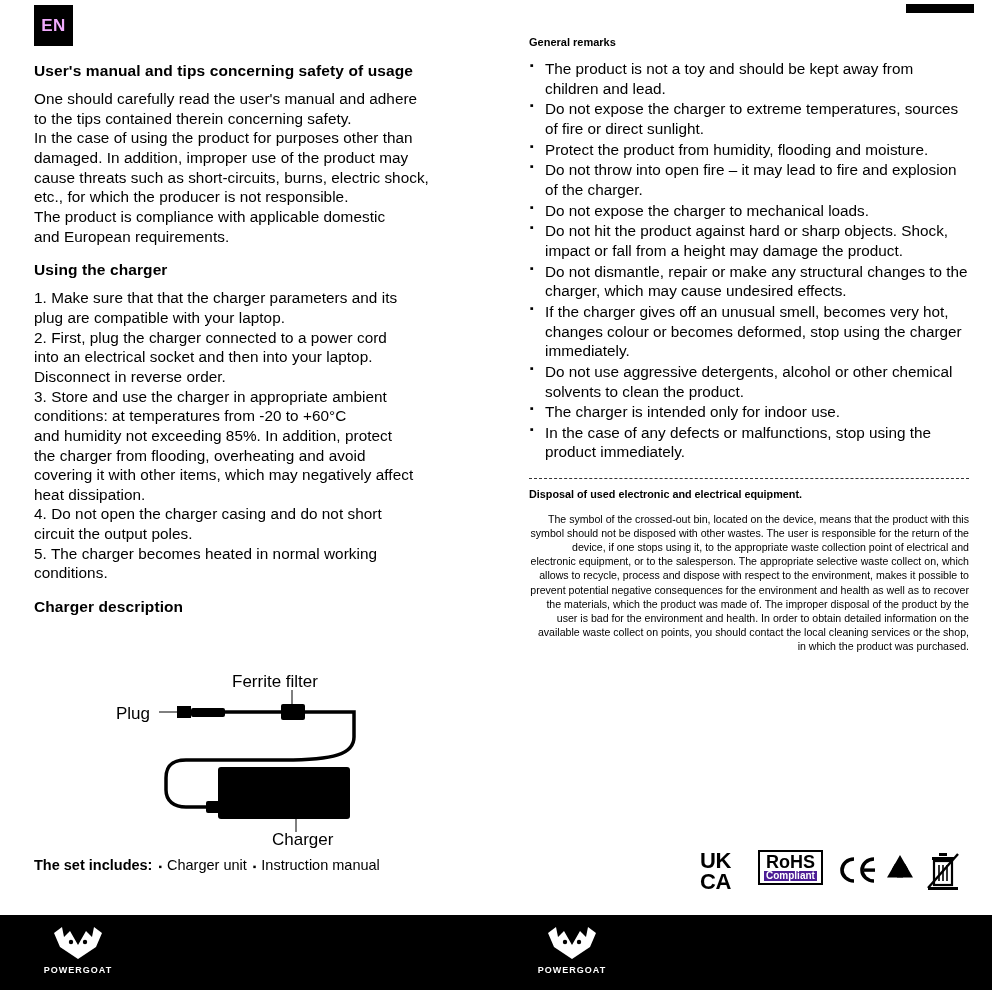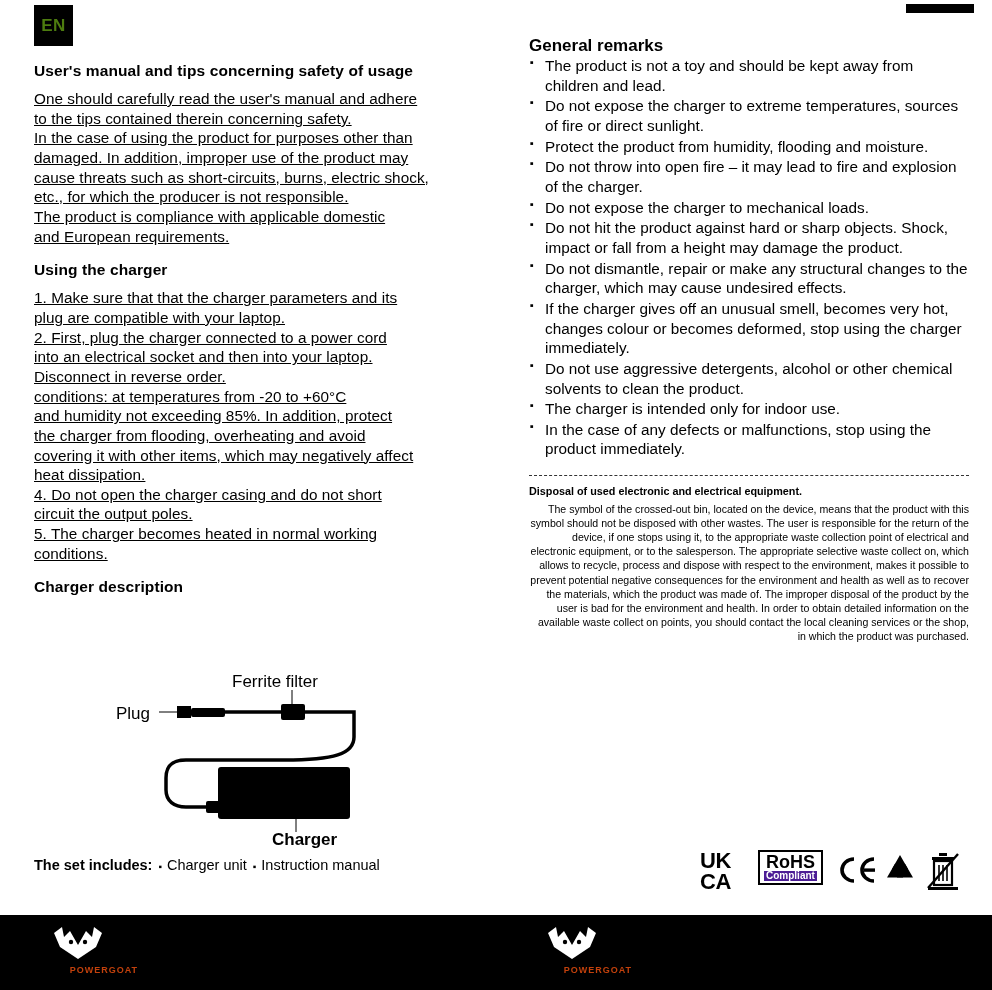--- a/index.html
+++ b/index.html
@@ -31,21 +31,21 @@
     background: #000;
   }
   
   .en-badge {
     position: absolute;
     left: 34px;
     top: 5px;
     width: 39px;
     height: 41px;
     background: #000;
-    color: #4d7c0f;
+    color: #f0abfc;
     font-size: 17px;
     font-weight: bold;
     display: flex;
     align-items: center;
     justify-content: center;
     letter-spacing: 0.5px;
   }
   
   .col-left {
     position: absolute;
@@ -66,21 +66,20 @@
     letter-spacing: 0.1px;
   }
   h2.section.spaced {
     margin-top: 15px;
   }
   p.para {
     font-size: 15.3px;
     line-height: 1.285;
     margin: 0;
     letter-spacing: 0.05px;
-    text-decoration: underline;
   }
   p.para + p.para { margin-top: 0; }
   .block { margin-bottom: 10px; }
   ul.bullets {
     list-style: none;
     margin: 0;
     padding: 0;
   }
   ul.bullets li {
     position: relative;
@@ -91,34 +90,34 @@
   }
   ul.bullets li:before {
     content: "\25AA";
     position: absolute;
     left: 1px;
     top: -1px;
     font-size: 11px;
   }
   
   .gr-title {
-    font-size: 17px;
-    font-weight: bold;
-    margin: 0 0 0 0;
+    font-size: 11px;
+    font-weight: bold;
+    margin: 0 0 11px 0;
   }
   
   .dashed {
     border: 0;
     border-top: 1.5px dashed #333;
     margin: 16px 0 9px 0;
   }
   .disposal-title {
     font-size: 10.8px;
     font-weight: bold;
-    margin: 0 0 5px 0;
+    margin: 0 0 12px 0;
   }
   .disposal-text {
     font-size: 10.6px;
     line-height: 1.33;
     margin: 0;
     text-align: right;
   }
   
   .diagram {
     position: absolute;
@@ -191,22 +190,22 @@
     bottom: 0;
     width: 992px;
     height: 75px;
     background: #000;
   }
   .logo {
     position: absolute;
     top: 10px;
     width: 120px;
     height: 56px;
-    color: #c2410c;
-    text-align: right;
+    color: #ffffff;
+    text-align: center;
   }
   .logo-1 { left: 18px; }
   .logo-2 { left: 512px; }
   .logo .word {
     font-size: 9px;
     font-weight: bold;
     letter-spacing: 1px;
     position: absolute;
     left: 0;
     right: 0;
@@ -238,20 +237,21 @@
     </div>
 
     <h2 class="section spaced">Using the charger</h2>
 
     <div class="block">
       <p class="para">1. Make sure that that the charger parameters and its</p>
       <p class="para">plug are compatible with your laptop.</p>
       <p class="para">2. First, plug the charger connected to a power cord</p>
       <p class="para">into an electrical socket and then into your laptop.</p>
       <p class="para">Disconnect in reverse order.</p>
+      <p class="para">3. Store and use the charger in appropriate ambient</p>
       <p class="para">conditions: at temperatures from -20 to +60°C</p>
       <p class="para">and humidity not exceeding 85%. In addition, protect</p>
       <p class="para">the charger from flooding, overheating and avoid</p>
       <p class="para">covering it with other items, which may negatively affect</p>
       <p class="para">heat dissipation.</p>
       <p class="para">4. Do not open the charger casing and do not short</p>
       <p class="para">circuit the output poles.</p>
       <p class="para">5. The charger becomes heated in normal working</p>
       <p class="para">conditions.</p>
     </div>
@@ -276,21 +276,21 @@
       <path d="M320 75 C320 92, 300 98, 250 98 L152 98 C138 98, 132 104, 132 116 L132 128 C132 139, 140 145, 152 145 L178 145" stroke="#000" stroke-width="3.5" fill="none"></path>
 
       <rect x="172" y="139" width="14" height="12" fill="#000" rx="2"></rect>
 
       <rect x="150" y="100" width="132" height="52" fill="#000" rx="3" transform="translate(34,5)"></rect>
 
       <line x1="262" y1="157" x2="262" y2="170" stroke="#000" stroke-width="1"></line>
     </svg>
     <span class="lbl" style="left:198px; top:10px;">Ferrite filter</span>
     <span class="lbl" style="left:82px; top:42px;">Plug</span>
-    <span class="lbl" style="left:238px; top:168px;font-weight:bold;">Charger</span>
+    <span class="lbl" style="left:238px; top:168px;">Charger</span>
   </div>
 
   <div class="set-includes">
     <b>The set includes:</b><span class="sq"></span><span>Charger unit</span><span class="sq"></span><span>Instruction manual</span>
   </div>
 
   <div class="col-right">
     <h2 class="gr-title">General remarks</h2>
     <ul class="bullets">
       <li>The product is not a toy and should be kept away from children and lead.</li>

